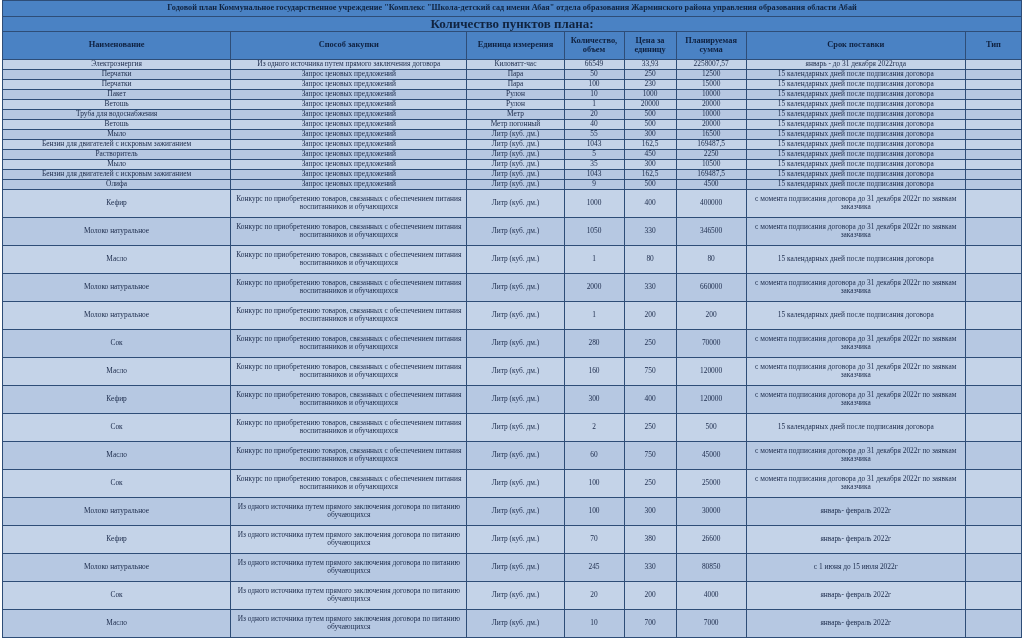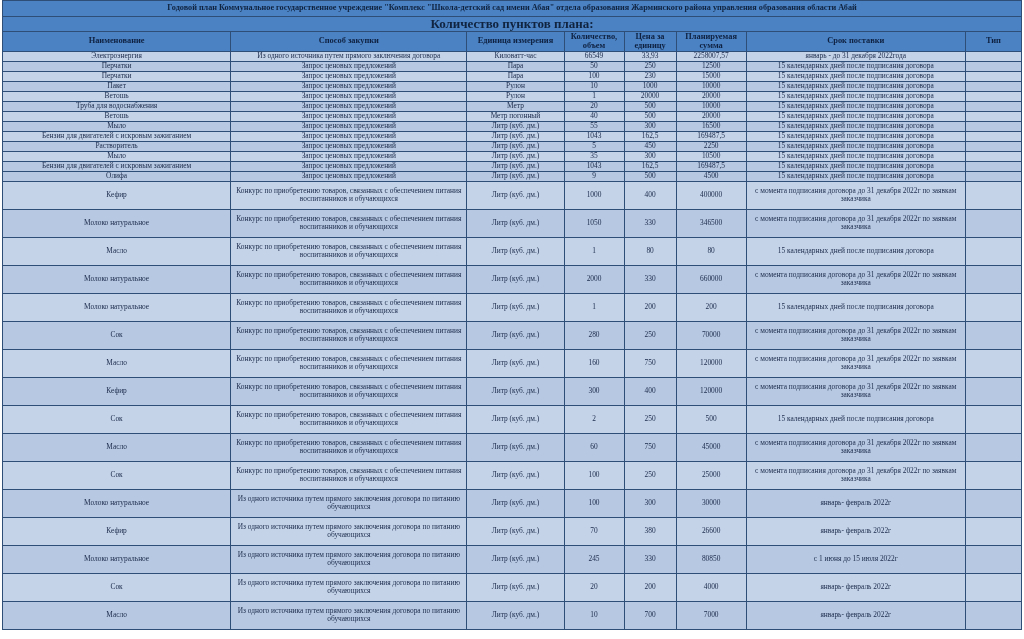--- a/index.html
+++ b/index.html
@@ -49,21 +49,21 @@
   .banner-title { font-size: 8.2px; height: 15px; }
   .banner-sub   { font-size: 13px; height: 11px; }
 
   
   .colhead {
     background: #4a82c4;
     color: #0f2140;
     font-weight: bold;
     text-align: center;
     font-size: 8.4px;
-    height: 20px;
+    height: 28px;
     line-height: 1.12;
   }
 
   
   tbody tr td {
     font-size: 7.4px;
     line-height: 1.12;
     text-align: center;
   }
   tbody tr.r-odd  td { background: #c4d3e8; }

